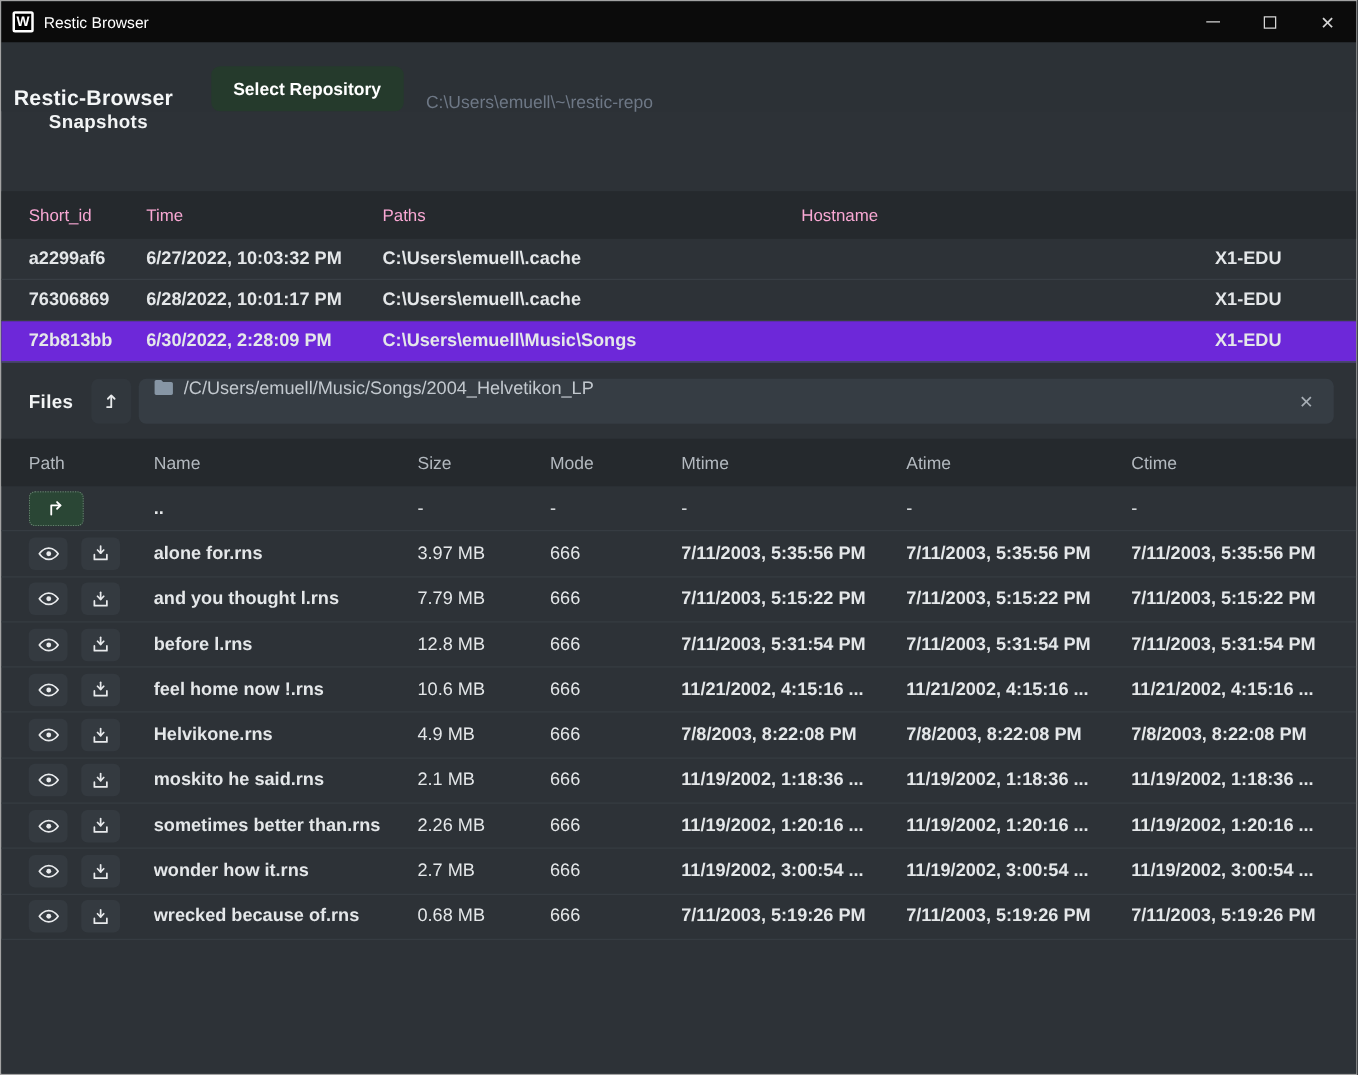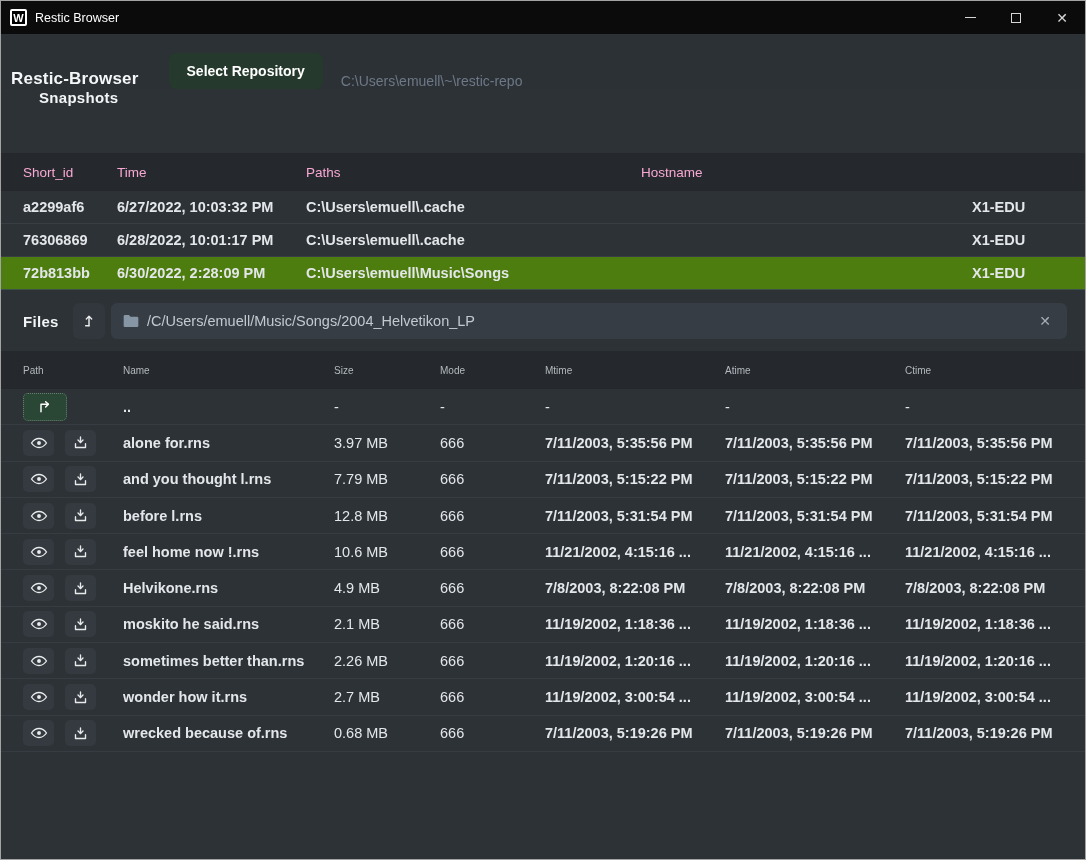--- a/index.html
+++ b/index.html
@@ -26,35 +26,35 @@
   .repo-path { margin-left:18px; color:#6e7886; font-size:14px; }
   
   .snapshots-heading-band { height:64px; display:flex; padding-left:38px; flex:none; }
   .section-heading { color:#f2f4f5; font-size:15px; font-weight:bold; letter-spacing:0.3px; }
   
   .snap-header { height:38px; background:#25292d; display:grid;
                  grid-template-columns:94px 189px 335px 331px 1fr; align-items:center; padding-left:22px; flex:none;
                  color:#f9a8d4; font-size:13.5px; }
   .snap-row { height:33px; display:grid; grid-template-columns:94px 189px 335px 331px 1fr; align-items:center;
               padding-left:22px; flex:none; color:#e4e7e9; font-size:14.5px; border-bottom:1px solid #383e44; cursor:default; }
-  .snap-row.selected { background:#4d7c0f; border-bottom:1px solid #3c5248; }
+  .snap-row.selected { background:#6d28d9; border-bottom:1px solid #3c5248; }
   
   .files-bar { height:36px; margin-top:13px; display:flex; align-items:center; padding:0 18px 0 22px; flex:none; }
   .files-heading { width:50px; }
   .files-action-btn { width:32px; height:36px; background:#31373d; border:none; border-radius:6px; color:#e8eaec;
                       display:flex; align-items:center; justify-content:center; cursor:pointer; flex:none; }
   .path-bar { flex:1; height:36px; margin-left:6px; background:#363d44; border-radius:6px;
-              display:flex; align-items:center; padding:0 12px; cursor:text; }
+              display:flex; padding:0 12px; cursor:text; }
   .folder-icon { color:#8796a5; display:flex; flex:none; margin-right:8px; }
   .path-bar-value { flex:1; color:#c3c9cf; font-size:14.5px; white-space:nowrap; overflow:hidden; }
   .path-clear-btn { color:#a7aeb5; font-size:14px; background:none; border:none; cursor:pointer; padding:2px 4px; font-family:inherit; }
   
   .files-header { height:38px; margin-top:12px; background:#25292d; display:grid;
                   grid-template-columns:100px 211px 106px 105px 180px 180px 1fr; align-items:center; padding-left:22px;
-                  flex:none; color:#b3b9bf; font-size:10px; }
+                  flex:none; color:#b3b9bf; font-size:14px; }
   .file-row { height:36.3px; display:grid; grid-template-columns:100px 211px 106px 105px 180px 180px 1fr;
               align-items:center; padding-left:22px; flex:none; color:#e4e7e9; font-size:14.5px;
               border-bottom:1px solid #363c42; cursor:default; }
   .cell-actions { display:flex; gap:11px; align-items:center; }
   .icon-btn { width:31px; height:26px; background:#343a40; border:none; border-radius:5px; color:#e8eaec;
               display:flex; align-items:center; justify-content:center; cursor:pointer; }
   .parent-btn { width:44px; height:28px; background:#2a4635; border:1px dotted #66806f; border-radius:5px; color:#fff;
                 display:flex; align-items:center; justify-content:center; cursor:pointer; }
   .truncate { white-space:nowrap; overflow:hidden;font-weight:bold; }
   .filler { flex:1; background:#2d3237; }

